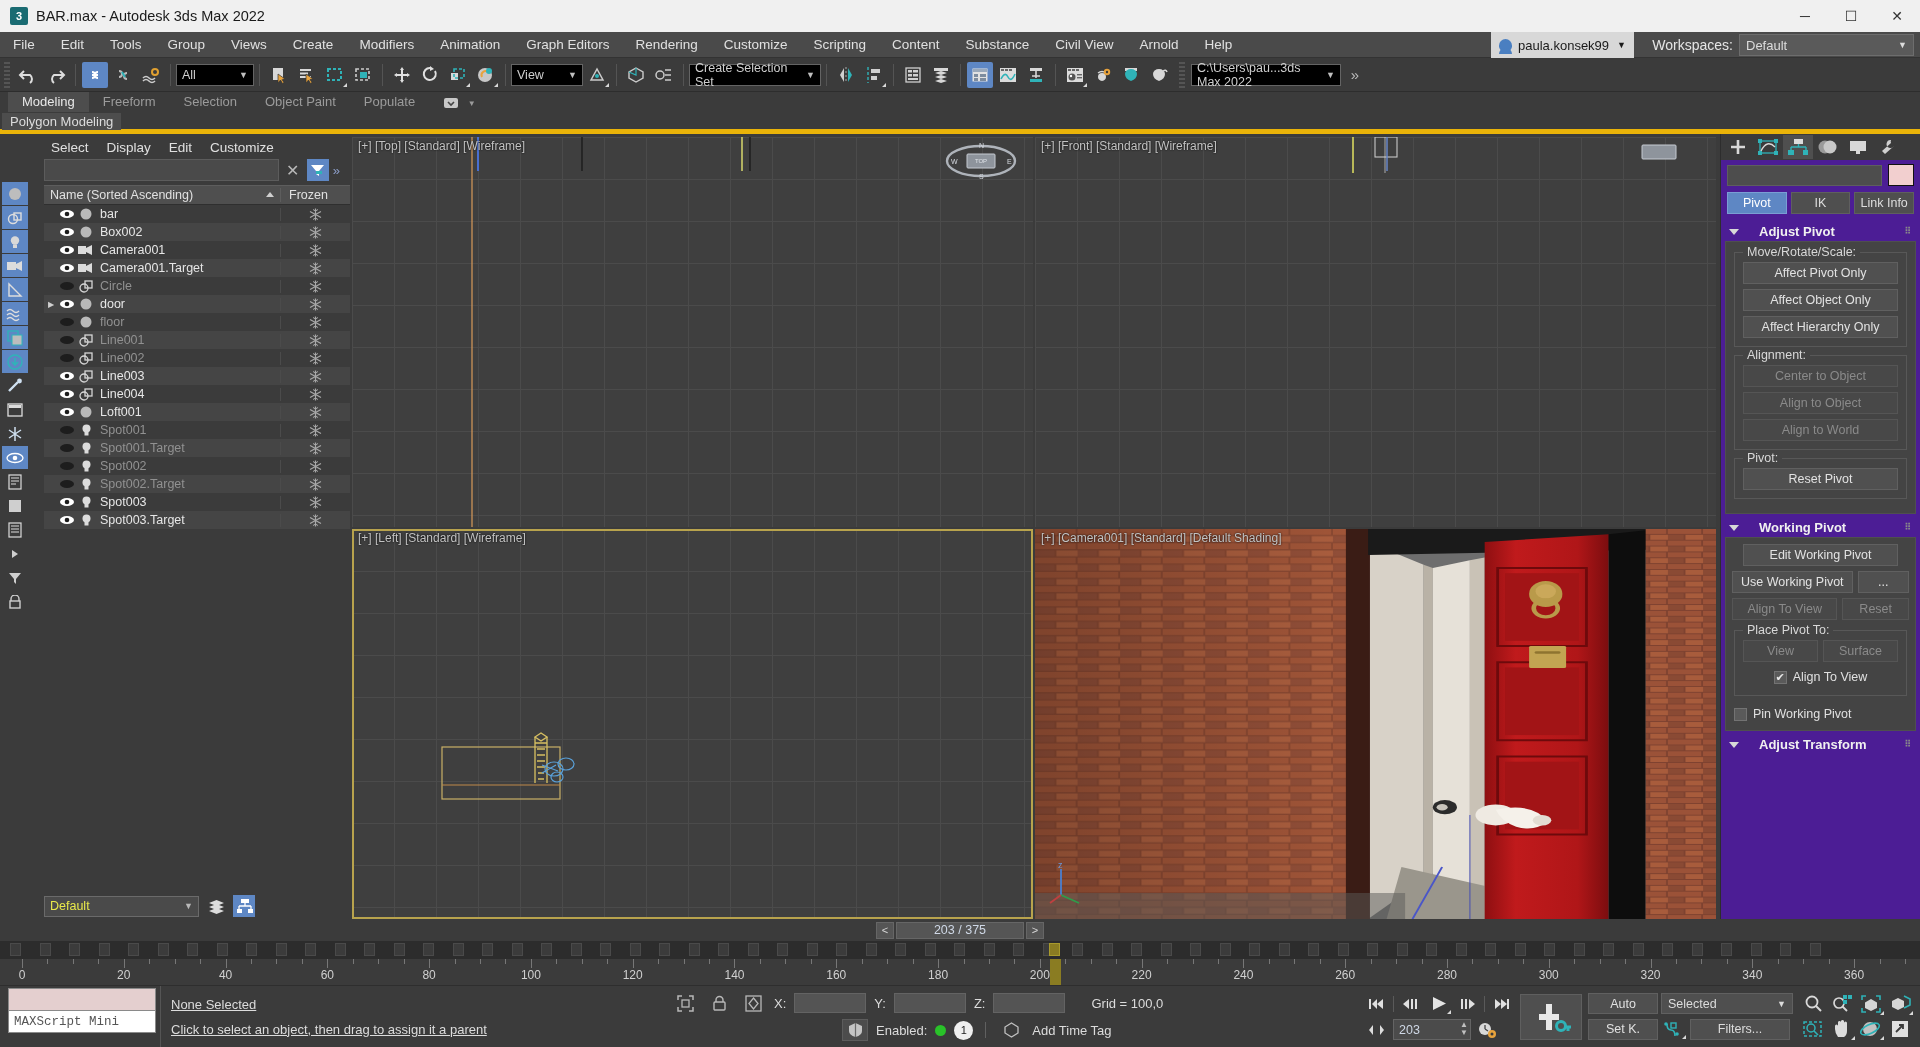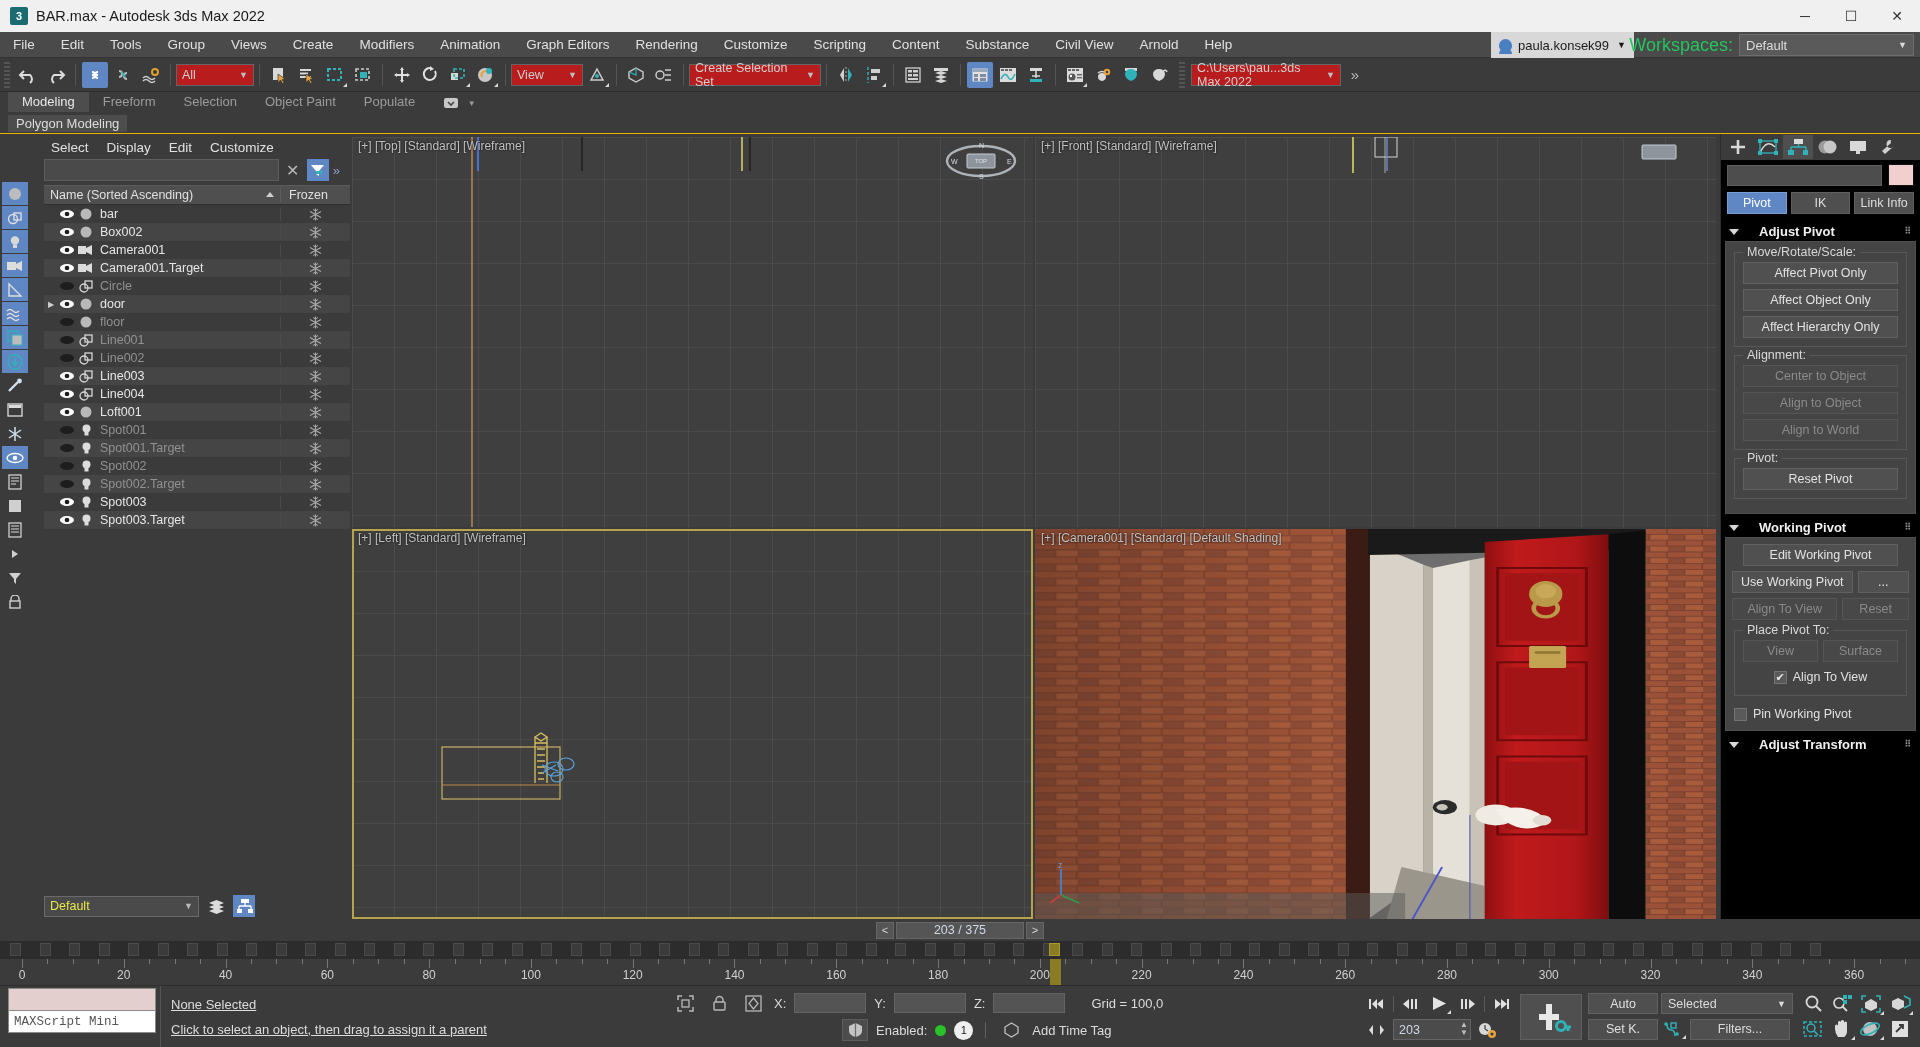--- a/index.html
+++ b/index.html
@@ -24,47 +24,47 @@
   
   .menubar { height:26px; background:#4a4a4a; display:flex; align-items:center; flex:0 0 26px;
              border-bottom:1px solid #333; position:relative;}
   .menubar .mi { padding:0 13px; height:26px; line-height:26px; font-size:13.5px; color:#e0e0e0; white-space:nowrap;}
   .acct { position:absolute; right:286px; top:0; height:26px; display:flex; align-items:center;
           background:#d8d8d8; color:#1a1a1a; padding:0 8px; font-size:13px; gap:6px; }
   .acct .pers { width:13px;height:13px;border-radius:50% 50% 45% 45%; background:#4a7fc1; position:relative;}
   .acct .pers:after{content:"";position:absolute;width:13px;height:6px;background:#4a7fc1;border-radius:6px 6px 0 0;bottom:-2px;left:0;}
   .acct .cv { font-size:9px; margin-left:2px;}
   .wsbox { position:absolute; right:6px; top:2px; height:22px; display:flex; align-items:center; gap:6px;}
-  .wslbl { font-size:18px; color:#22c55e;}
+  .wslbl { font-size:14px; color:#e5e5e5;}
   .wssel { width:175px; height:22px; background:#5a5a5a; border:1px solid #6d6d6d; display:flex;
            align-items:center; padding:0 6px; font-size:13px; color:#dcdcdc; justify-content:space-between;}
   .wssel .cv{font-size:9px;}
 
   
   .maintb { height:34px; background:#3b3b3b; display:flex; align-items:center; flex:0 0 34px;
             border-bottom:1px solid #2d2d2d; padding-left:4px; }
   .grip { width:6px; height:26px; background:
       repeating-linear-gradient(to bottom,#6a6a6a 0 2px,transparent 2px 4px); margin-right:4px; opacity:.55;}
   .tbtn { width:26px;height:26px; display:flex;align-items:center;justify-content:center; margin:0 1px;
           border-radius:2px; position:relative;}
   .tbtn.on { background:#5e87c4; }
   .tbtn.on2 { background:#5e87c4; }
   .sep { width:1px;height:22px;background:#545454;margin:0 5px;}
-  .combo { height:22px; background:#b91c1c; border:1px solid #646464; display:flex;align-items:center;
+  .combo { height:22px; background:#000000; border:1px solid #646464; display:flex;align-items:center;
            padding:0 5px; font-size:12.5px; color:#cfcfcf; justify-content:space-between;}
   .combo .cv{font-size:9px;color:#c0c0c0;}
   .corner { position:absolute; right:1px; bottom:1px; width:0;height:0;
             border-left:4px solid transparent; border-bottom:4px solid #d9d9d9;}
 
   
   .ribbon { height:22px; background:#3b3b3b; display:flex; align-items:flex-start; flex:0 0 22px; padding-left:8px;}
   .rtab { padding:0 14px; height:20px; line-height:20px; font-size:13px; color:#9b9b9b; }
   .rtab.active { background:#4d4d4d; color:#e8e8e8; }
-  .ribbon2 { height:20px; background:#3b3b3b; display:flex; align-items:center; flex:0 0 20px; padding-left:8px;
-             border-bottom:1px solid #eab308;}
+  .ribbon2 { height:20px; background:#3b3b3b; display:flex; align-items:center; flex:0 0 20px; padding-left:2px;
+             border-bottom:5px solid #eab308;}
   .rpanel { background:#4d4d4d; padding:1px 8px; font-size:13px; color:#dcdcdc; }
 
   
   .bodyrow { flex:1; display:flex; min-height:0; background:#3b3b3b; }
 
   
   .rail { width:30px; background:#3b3b3b; display:flex; flex-direction:column; align-items:center;
           padding-top:48px; gap:0px; flex:0 0 30px;}
   .rail .ri { width:26px;height:23px; display:flex;align-items:center;justify-content:center; margin-bottom:1px;}
   .rail .ri.sel { background:#5e87c4; }
@@ -113,21 +113,21 @@
   .vp.wire { background:#3f3f3f;
      background-image:linear-gradient(#4b4b4b 1px, transparent 1px), linear-gradient(90deg,#4b4b4b 1px,transparent 1px);
      background-size:42px 42px; }
   .vp.active { outline:2px solid #b8a34d; outline-offset:-2px;}
   .vcube { position:absolute; top:4px; right:14px; width:76px;height:40px; }
 
   
   .camvp { position:relative; overflow:hidden; background:#6b6b6b; }
 
   
-  .cmd { width:200px; flex:0 0 200px; background:#000000; display:flex; flex-direction:column;
+  .cmd { width:200px; flex:0 0 200px; background:#4c1d95; display:flex; flex-direction:column;
          border-left:1px solid #2d2d2d;}
   .cmdtabs { height:26px; display:flex; align-items:center; background:#3b3b3b; padding-left:2px;}
   .ctab { width:30px;height:24px;display:flex;align-items:center;justify-content:center;}
   .ctab.act { background:#4f4f4f; }
   .cnamerow { display:flex; gap:6px; padding:4px 6px; align-items:center;}
   .cname { flex:1; height:21px; background:#4d4d4d; border:1px solid #5e5e5e; }
   .cswatch { width:26px;height:22px; background:#f2cfcf; border:1px solid #111;}
   .cbtnrow { display:flex; gap:4px; padding:2px 6px 6px 6px;}
   .cb { flex:1; height:22px; display:flex;align-items:center;justify-content:center; font-size:12.5px;
         background:#4f4f4f;border:1px solid #5f5f5f;color:#dedede;}

